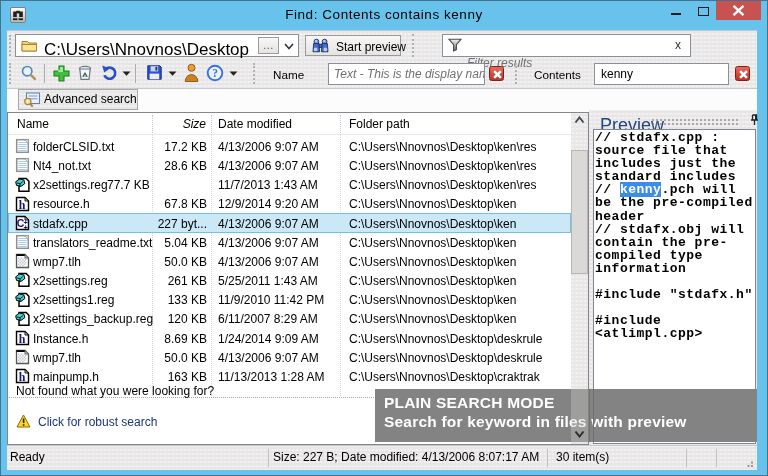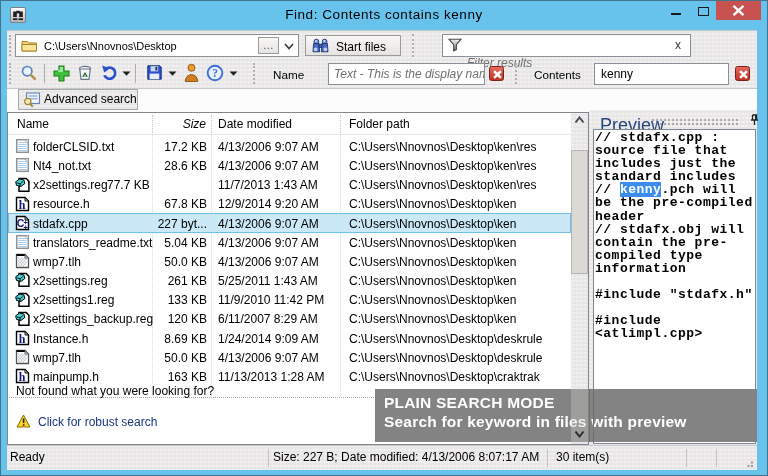--- a/index.html
+++ b/index.html
@@ -39,42 +39,42 @@
   </svg>
 <div class="abs tex" style="left:7px;top:30px;width:750px;height:58px;"></div>
 <div class="abs" style="left:7px;top:88px;width:750px;height:24px;background:#fcfcfc;border-top:1px solid #c3c9cd;"></div>
 <div class="abs" style="left:7px;top:30px;width:750px;height:1px;background:#c2c9ce;"></div>
 <div class="abs" style="left:9px;top:35px;height:21px;border-left:2px dotted #b0b0b0;"></div>
 <div class="abs wb" style="left:15px;top:34px;width:284px;height:23px;"></div>
 <svg class="abs" style="left:21px;top:38px;" width="17" height="15" viewBox="0 0 17 15">
     <path d="M1 3.5 L1 13 L15.5 13 L15.5 5 L8 5 L6.5 3.5 Z" fill="#f3cf72" stroke="#a8862e" stroke-width="1"></path>
     <path d="M1 6.5 L15.5 6.5 L15.5 13 L1 13 Z" fill="#fae49a" stroke="#a8862e" stroke-width="1"></path>
   </svg>
-<div class="abs nw" style="left:44px;top:40px;font-size:11px;">C:\Users\Nnovnos\Desktop</div>
+<div class="abs nw" style="left:44px;top:40px;font-size:17px;">C:\Users\Nnovnos\Desktop</div>
 <div class="abs btn" style="left:258px;top:37px;width:21px;height:17px;">
     <div style="position:absolute;left:0;width:100%;top:1px;text-align:center;color:#555;font-size:11px;letter-spacing:0.5px;">...</div>
   </div>
 <svg class="abs" style="left:284px;top:43px;" width="10" height="7" viewBox="0 0 10 7">
     <path d="M1 1 L5 5.6 L9 1" stroke="#333" stroke-width="1.5" fill="none"></path>
   </svg>
 <div class="abs btn" style="left:305px;top:35px;width:96px;height:21px;"></div>
 <svg class="abs" style="left:312px;top:38px;" width="17" height="16" viewBox="0 0 17 16">
     <g stroke="#1a3070" stroke-width="0.9">
       <circle cx="4.4" cy="3.6" r="2.4" fill="#7b9bd8"></circle>
       <circle cx="12.6" cy="3.6" r="2.4" fill="#7b9bd8"></circle>
       <path d="M1.6 5.5 L7 5.5 L7.6 13.8 L1 13.8 Z" fill="#4a6cc0"></path>
       <path d="M10 5.5 L15.4 5.5 L16 13.8 L9.4 13.8 Z" fill="#4a6cc0"></path>
       <rect x="7.2" y="6.2" width="2.6" height="3.2" fill="#4a6cc0"></rect>
     </g>
     <circle cx="3.6" cy="11.4" r="1.9" fill="#b9cef2"></circle>
     <circle cx="13.4" cy="11.4" r="1.9" fill="#b9cef2"></circle>
     <circle cx="4" cy="2.9" r="0.9" fill="#cfdcf5"></circle>
     <circle cx="12.2" cy="2.9" r="0.9" fill="#cfdcf5"></circle>
   </svg>
-<div class="abs nw" style="left:336px;top:40px;font-size:12px;">Start files</div>
+<div class="abs nw" style="left:336px;top:40px;font-size:12px;">Start preview</div>
 <div class="abs" style="left:412px;top:34px;height:23px;border-left:2px dotted #b0b0b0;"></div>
 <div class="abs wb" style="left:442px;top:34px;width:249px;height:23px;"></div>
 <svg class="abs" style="left:447px;top:37px;" width="16" height="16" viewBox="0 0 16 16">
     <defs>
       <linearGradient id="fg" x1="0" y1="0" x2="0" y2="1">
         <stop offset="0" stop-color="#f5f5f5"></stop>
         <stop offset="1" stop-color="#6f6f6f"></stop>
       </linearGradient>
     </defs>
     <path d="M2 2.2 L14 2.2 L9.4 7.6 L9.4 12.6 L6.6 13.8 L6.6 7.6 Z" fill="url(#fg)" stroke="#4a4a4a" stroke-width="1.1"></path>

